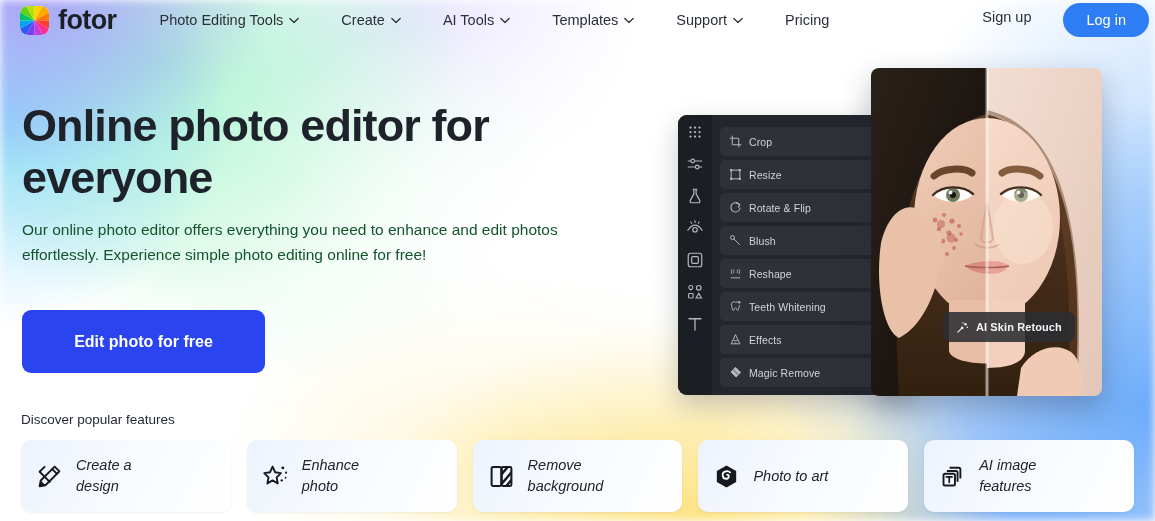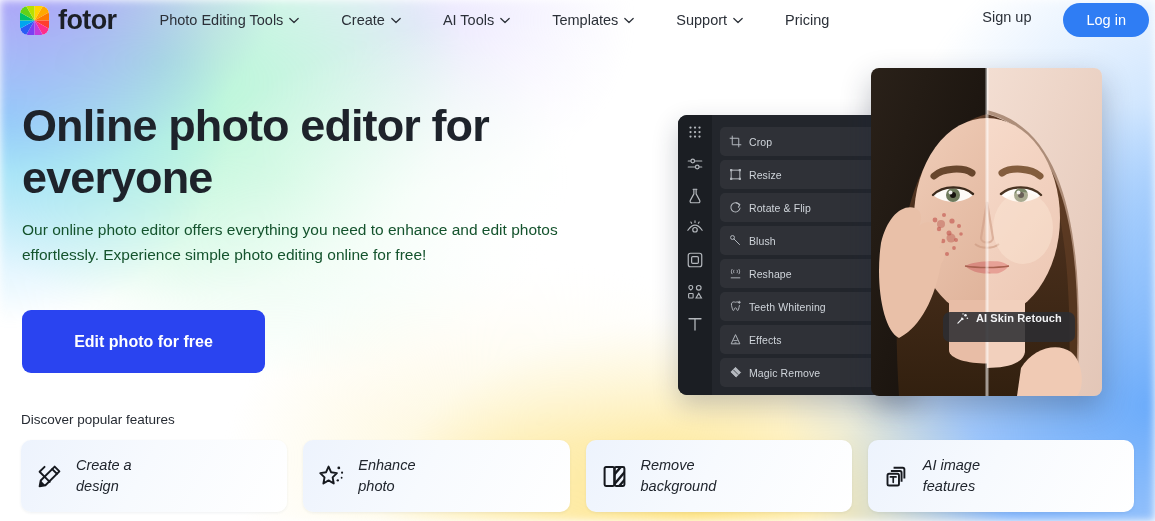--- a/index.html
+++ b/index.html
@@ -256,21 +256,21 @@
   .photo svg { display: block; width: 100%; height: 100%; }
 
   .tooltip {
     position: absolute;
     left: 265px;
     top: 244px;
     height: 30px;
     background: rgba(44,46,50,0.88);
     border-radius: 7px;
     display: flex;
-    align-items: flex-start;
+    align-items: center;
     gap: 7px;
     padding: 0 13px;
     cursor: pointer;
     z-index: 4;
   }
   .tooltip-ico { width: 13px; height: 13px; display: block; flex: 0 0 13px; }
   .tooltip-label {
     font-size: 11px;
     font-weight: 700;
     color: #f2f3f5;
@@ -690,20 +690,27 @@
           <g clip-path="url(#bgrClip)" stroke="#16191f" stroke-width="2.1">
             <path d="M10 21 22 7"></path>
               <path d="M14 23 26 9"></path>
               <path d="M6 17 18 3"></path>
           </g>
         </svg>
         <span class="card-label">Remove
 background</span>
       </div>
 
+      <div class="card">
+        <svg class="card-ico" viewBox="0 0 24 24">
+          <path d="M12 2.3 20.6 7.1v9.8L12 21.7 3.4 16.9V7.1Z" fill="#16191f"></path>
+          <path d="M15.2 8.4c-1-1-2.5-1.4-3.9-1-1.9.5-3 2.3-2.6 4.1.3 1.5 1.7 2.6 3.2 2.5 1.2-.1 2.1-1 2.1-2.1 0-.9-.7-1.6-1.5-1.6" fill="none" stroke="#ffffff" stroke-width="1.6" stroke-linecap="round"></path>
+        </svg>
+        <span class="card-label">Photo to art</span>
+      </div>
 
       <div class="card">
         <svg class="card-ico" viewBox="0 0 24 24">
           <g fill="none" stroke="#16191f" stroke-width="1.7" stroke-linejoin="round">
             <path d="M9.4 4.2h8.2a1.4 1.4 0 0 1 1.4 1.4v8.2"></path>
             <path d="M7 7.1h8.1a1.4 1.4 0 0 1 1.4 1.4v8.1"></path>
             <rect x="4" y="9.6" width="10.2" height="10.4" rx="1.4"></rect>
           </g>
           <g fill="none" stroke="#16191f" stroke-width="1.5" stroke-linecap="round">
             <path d="M6.6 12.4h5M9.1 12.4v4.8"></path>

